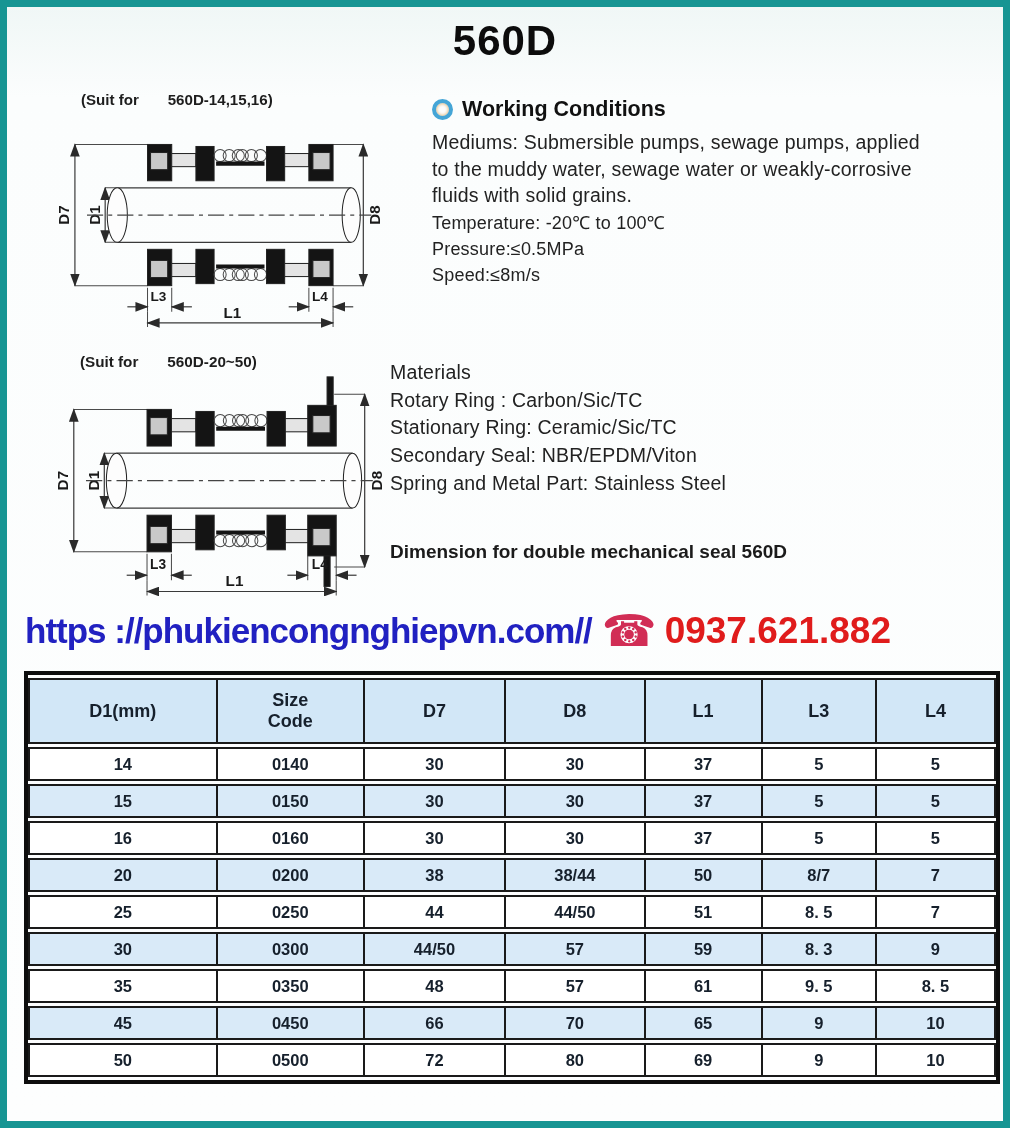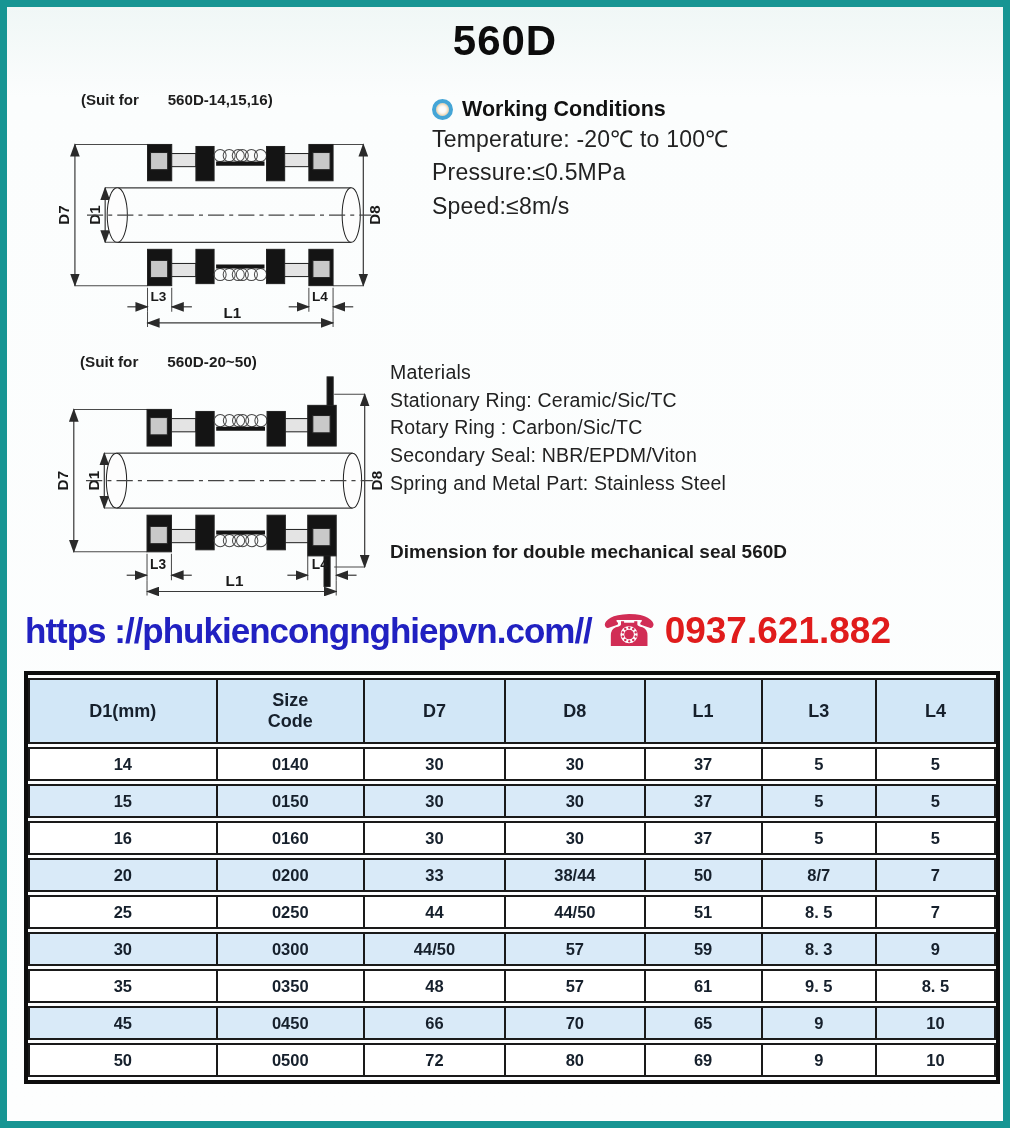--- a/index.html
+++ b/index.html
@@ -23,21 +23,21 @@
   svg .thin { stroke:#4a4a4a; stroke-width:1; fill:none; }
   svg .shape{ stroke:#222; stroke-width:1; }
   
   .working { position:absolute; left:389px; top:90px; width:505px; color:#1e1e1e;margin-left:36px; }
   .wc-head { display:flex; align-items:center; gap:9px; font-size:21.5px; font-weight:bold; color:#111; }
   .ring-icon {
     display:inline-block; width:13px; height:13px; border:4px solid #45a5d6; border-radius:50%;
     background:#fdfdfd; box-shadow: inset 0 0 3px 1px #e8c08a;
   }
   .wc-body { margin-top:7px; font-size:19.5px; line-height:1.36; letter-spacing:0.2px; color:#222; }
-  .wc-line { margin-top:2px; font-size:23px; line-height:1.36; letter-spacing:0.2px; color:#222; }
+  .wc-line { margin-top:2px; font-size:18px; line-height:1.36; letter-spacing:0.2px; color:#222; }
   .materials { position:absolute; left:383px; top:352px; width:505px; font-size:19.5px; line-height:1.42; color:#222; letter-spacing:0.2px; }
   .dim-caption { position:absolute; left:383px; top:534px; width:505px; font-size:19px; font-weight:bold; color:#1b1b1b; }
   
   .contact { position:absolute; left:18px; top:598px; width:975px; height:52px; display:flex; align-items:center; white-space:nowrap; }
   .website { color:#2121c1; font-size:35px; font-weight:bold; letter-spacing:-1px; text-decoration:none; }
   .phone-icon { font-size:44px; color:#d12d55; margin:0 8px 0 10px; line-height:1; }
   .phone { color:#e01c1c; font-size:37px; font-weight:bold; letter-spacing:0px; text-decoration:none; }
   
   .spec-table {
     position:absolute; left:17px; top:664px; width:976px;
@@ -215,29 +215,30 @@
       <line class="ln" x1="118" y1="239" x2="304" y2="239" marker-start="url(#m2)" marker-end="url(#m2)"></line>
       <text class="dim" x="204" y="234" text-anchor="middle">L1</text>
     </svg>
   </div>
 
   <div class="working">
     <div class="wc-head">
       <span class="ring-icon"></span>
       <span>Working Conditions</span>
     </div>
+    <div class="wc-body">Mediums: Submersible pumps, sewage pumps, applied to the muddy water, sewage water or weakly-corrosive fluids with solid grains.</div>
     <div class="wc-line">Temperature: -20℃ to 100℃</div>
     <div class="wc-line">Pressure:≤0.5MPa</div>
     <div class="wc-line">Speed:≤8m/s</div>
   </div>
 
   <div class="materials">
     <div>Materials</div>
+    <div>Rotary Ring : Carbon/Sic/TC</div>
     <div>Stationary Ring: Ceramic/Sic/TC</div>
-    <div>Rotary Ring : Carbon/Sic/TC</div>
     <div>Secondary Seal: NBR/EPDM/Viton</div>
     <div>Spring and Metal Part: Stainless Steel</div>
   </div>
 
   <div class="dim-caption">Dimension for double mechanical seal 560D</div>
 
   <div class="contact">
     <a class="website" href="#">https ://phukiencongnghiepvn.com//</a>
     <span class="phone-icon">☎</span>
     <a class="phone" href="#">0937.621.882</a>
@@ -289,21 +290,21 @@
           <td>0160</td>
           <td>30</td>
           <td>30</td>
           <td>37</td>
           <td>5</td>
           <td>5</td>
         </tr>
         <tr>
           <td>20</td>
           <td>0200</td>
-          <td>33</td>
+          <td>38</td>
           <td>38/44</td>
           <td>50</td>
           <td>8/7</td>
           <td>7</td>
         </tr>
         <tr>
           <td>25</td>
           <td>0250</td>
           <td>44</td>
           <td>44/50</td>

